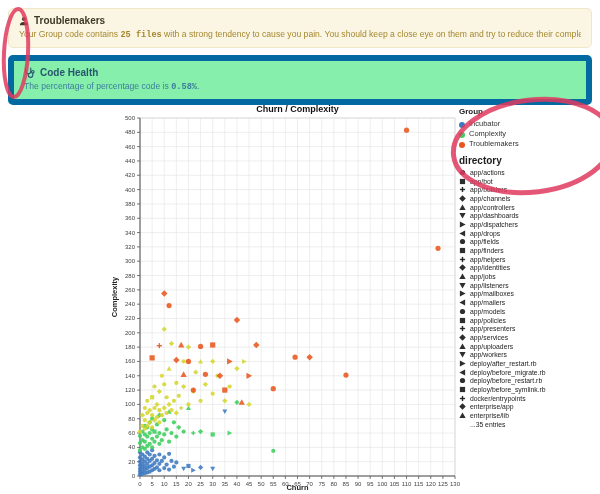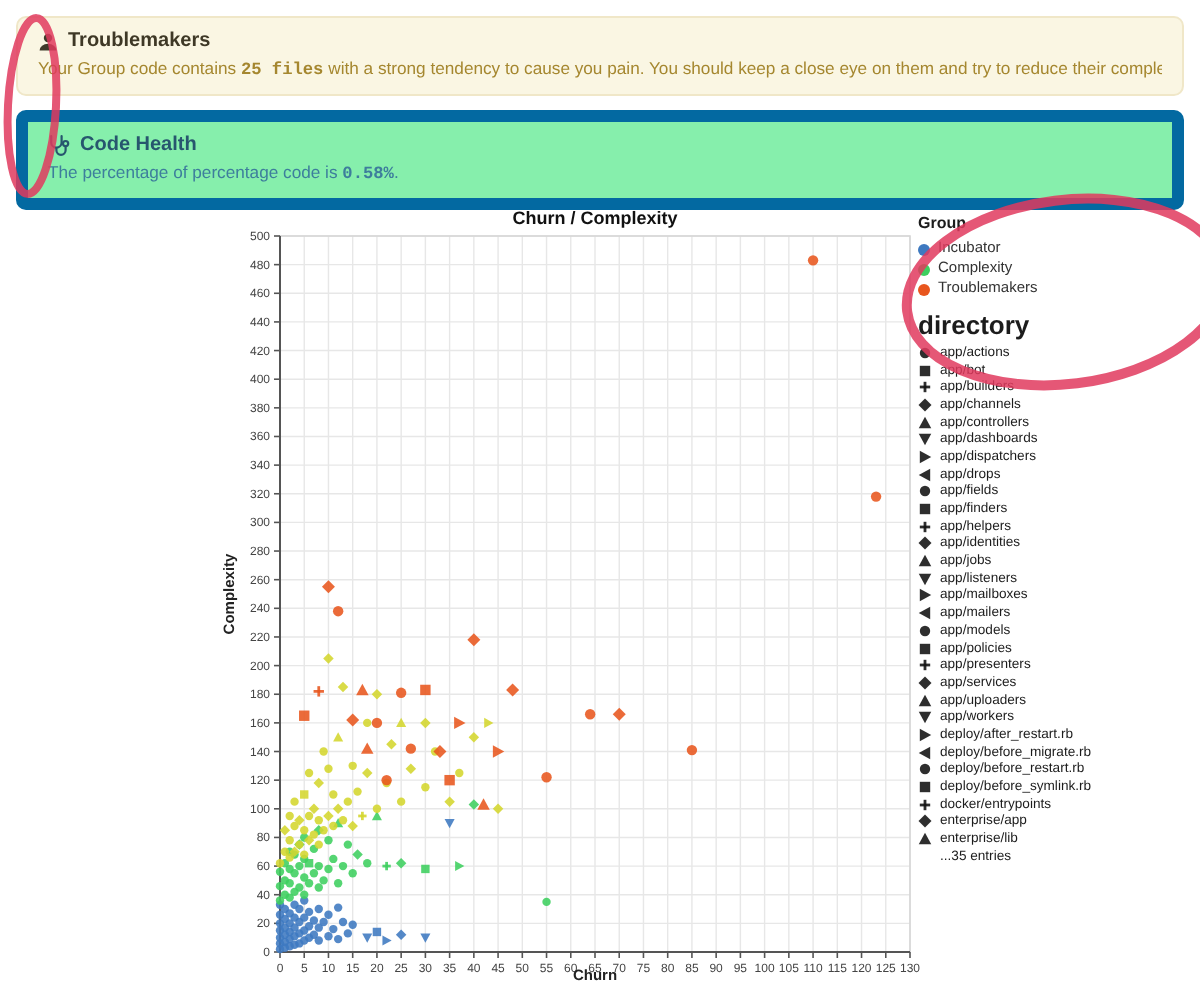--- a/index.html
+++ b/index.html
@@ -431,21 +431,21 @@
             <span class="dot" style="background: rgb(62, 207, 95);"></span>
             <span>Complexity</span>
           </div>
           <div class="lg-row">
             <span class="dot" style="background: rgb(232, 86, 30);"></span>
             <span>Troublemakers</span>
           </div>
         </div>
     </div>
     <div id="legend-dir">
-      <div class="legend-title" style="font-size:13px;">directory</div>
+      <div class="legend-title" style="font-size:10px;">directory</div>
       <div id="legend-dir-items">
           <div class="dir-row">
             <svg width="7" height="7">
               <circle cx="3.5" cy="3.5" r="2.6" fill="#111" opacity="0.88"></circle>
             </svg>
             <span>app/actions</span>
           </div>
           <div class="dir-row">
             <svg width="7" height="7">
               <rect x="0.8999999999999999" y="0.8999999999999999" width="5.2" height="5.2" fill="#111" opacity="0.88"></rect>

